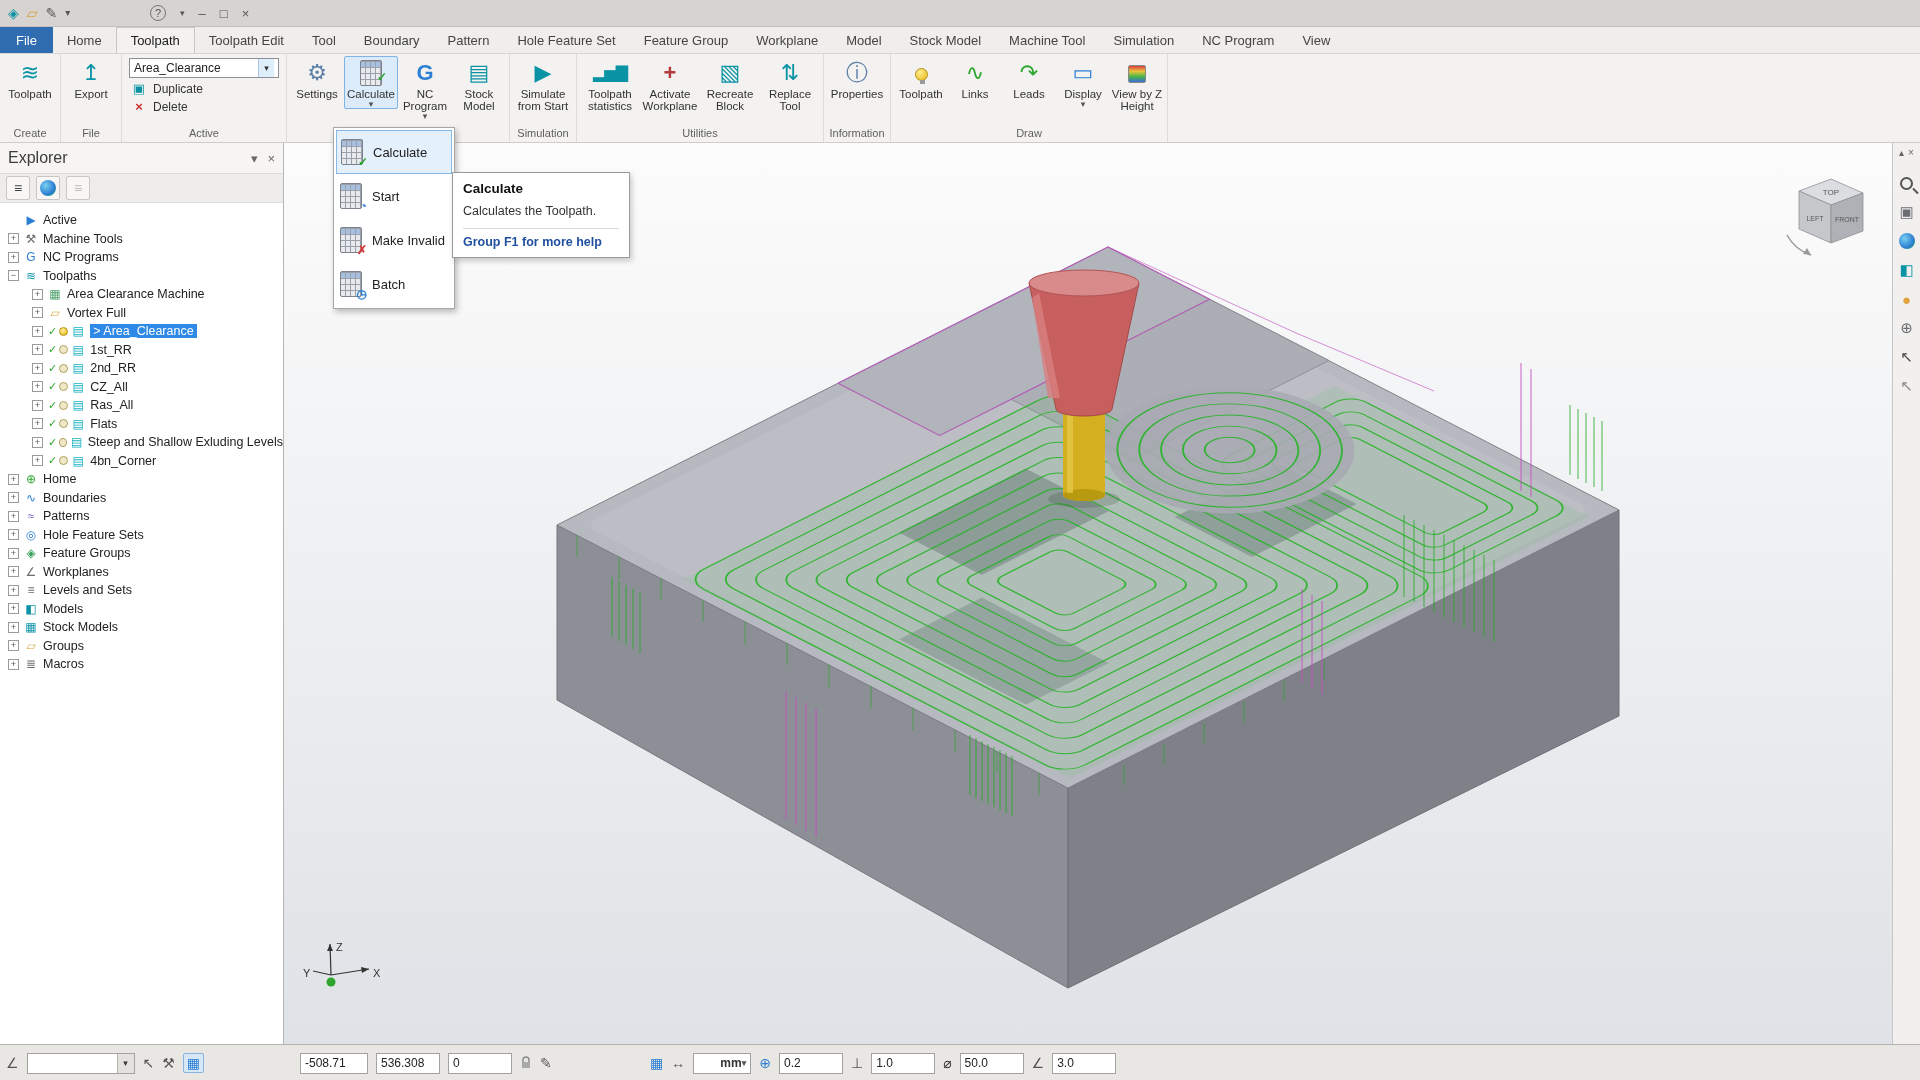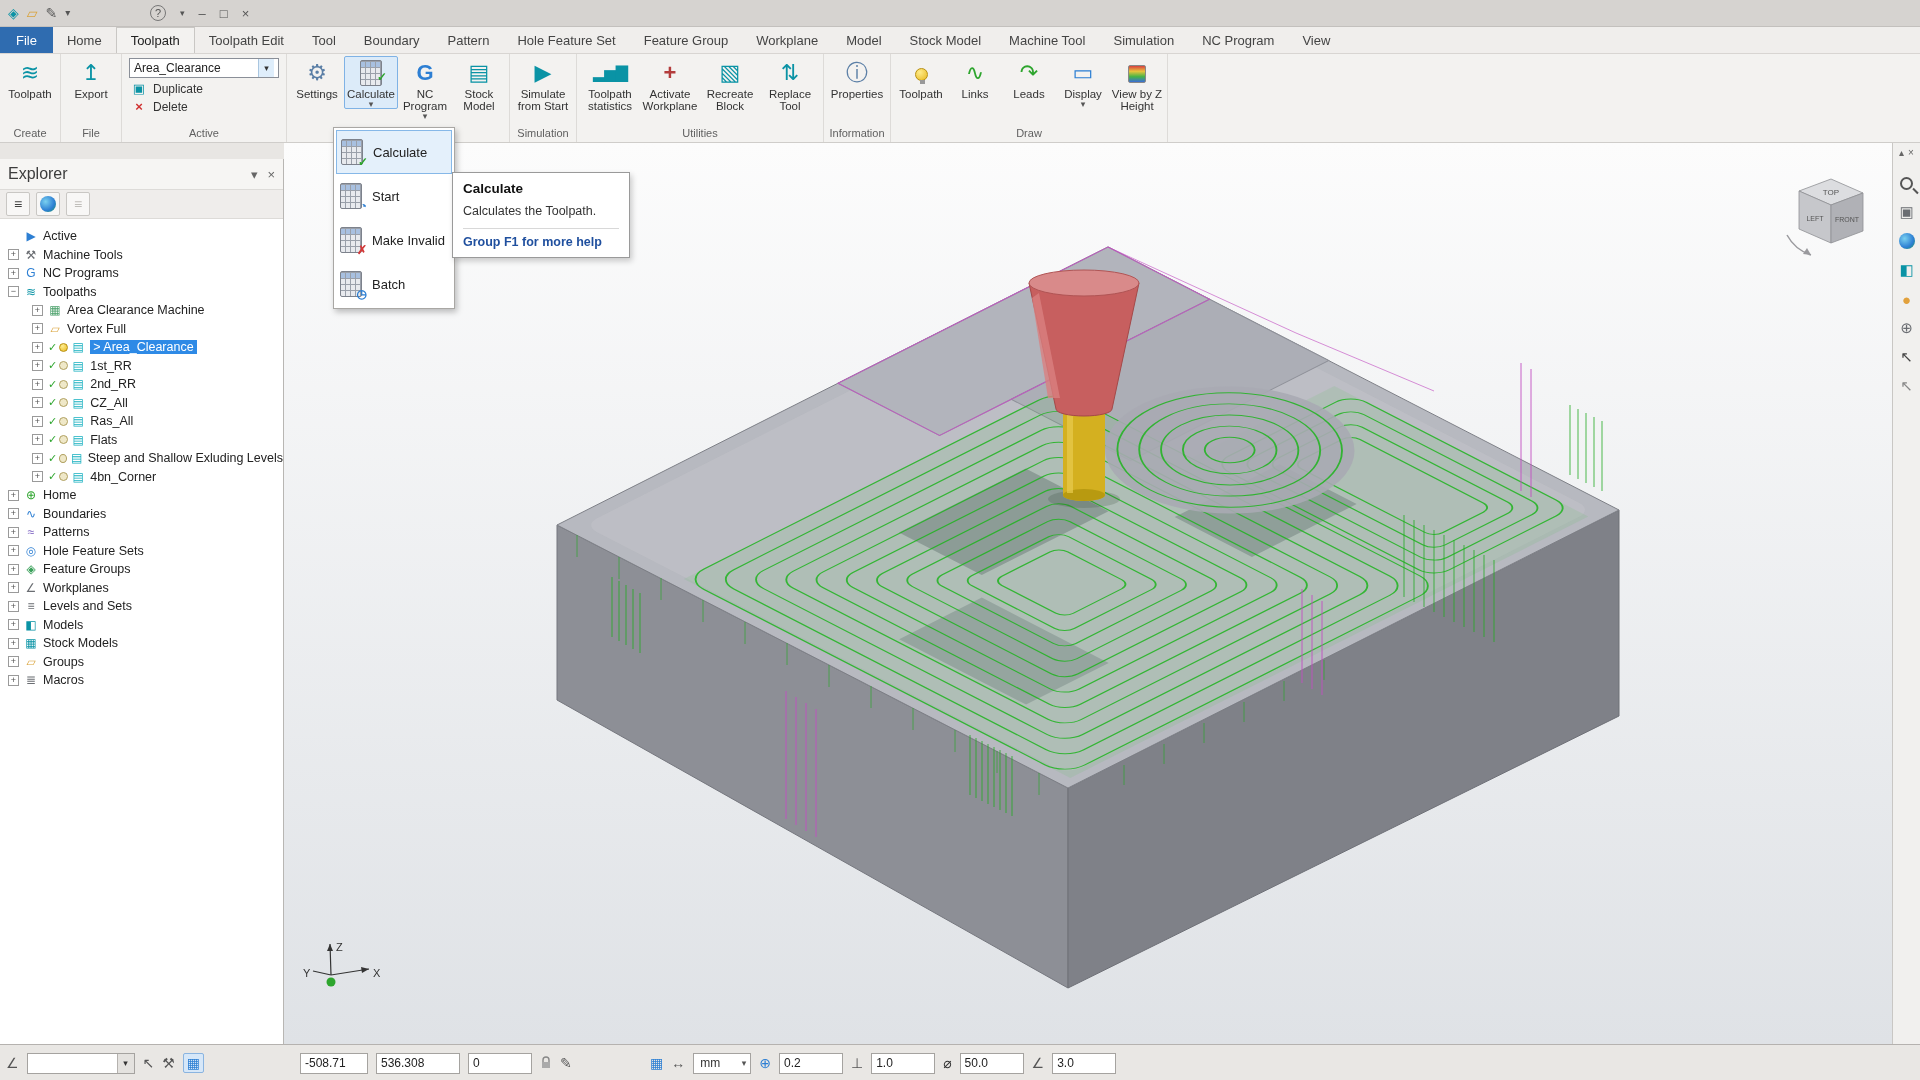--- a/index.html
+++ b/index.html
@@ -65,21 +65,21 @@
 
   
   .tooltip{position:absolute;left:452px;top:172px;width:178px;background:#fff;border:1px solid #9a9a9a;
     box-shadow:2px 3px 6px rgba(0,0,0,.2);z-index:60;padding:8px 10px;font-size:12.5px;color:#333;}
   .tt-title{font-weight:bold;font-size:13.5px;color:#111;margin-bottom:8px;}
   .tt-body{margin-bottom:10px;}
   .tt-foot{border-top:1px solid #d8d8d8;padding-top:6px;font-weight:bold;color:#1f4f9e;font-size:12.5px;}
 
   
   .explorer{position:absolute;left:0;top:143px;width:284px;height:901px;background:#fff;
-    border-right:1px solid #b8b6b3;display:flex;flex-direction:column;margin-top:16px;}
+    border-right:1px solid #b8b6b3;display:flex;flex-direction:column;}
   .exp-header{height:30px;display:flex;align-items:center;padding:0 8px;font-size:16px;color:#3c3c3c;
     background:#f6f5f3;}
   .exp-header .spacer{flex:1;}
   .exp-hicon{color:#666;font-size:13px;margin-left:10px;}
   .exp-toolbar{height:30px;background:#efedeb;border-top:1px solid #dddbd8;border-bottom:1px solid #dddbd8;
     display:flex;align-items:center;gap:6px;padding:0 6px;}
   .exp-tbtn{width:24px;height:24px;border:1px solid #c9c7c4;background:#f8f7f6;border-radius:2px;
     display:flex;align-items:center;justify-content:center;font-size:14px;}
   .globe{width:16px;height:16px;border-radius:50%;
     background:radial-gradient(circle at 35% 35%,#7ad0f0,#2d7fd3 60%,#1b9e50);}
@@ -118,21 +118,21 @@
   .sb-input{height:21px;background:#fff;border:1px solid #a5a3a0;padding:0 4px;font-size:12px;
     font-family:"Liberation Sans",sans-serif;color:#222;}
   .sb-ic{font-size:14px;color:#555;}
   .sb-ic.blue{color:#2d7fd3;}
   .sb-ic.activebox{background:#d6e7f8;border:1px solid #8ab4e0;padding:1px 3px;border-radius:2px;}
   .sb-combo{width:108px;height:21px;background:#fff;border:1px solid #a5a3a0;display:flex;
     align-items:center;justify-content:flex-end;}
   .sb-combo .cbcaret{background:#e4e2df;border-left:1px solid #b5b2af;width:17px;height:100%;
     display:flex;align-items:center;justify-content:center;font-size:9px;}
   .unit-combo{width:58px;height:21px;background:#fff;border:1px solid #a5a3a0;display:flex;
-    align-items:center;padding-left:6px;justify-content:space-between;}
+    align-items:center;padding-left:6px;justify-content:flex-end;font-weight:bold;}
 </style>
 </head>
 <body>
 
 <div class="titlebar">
   <div class="qat">
     <span style="color:#0a93a5">◈</span>
     <span style="color:#d9a33b">▱</span>
     <span style="color:#555">✎</span>
     <span style="color:#555;font-size:10px">▾</span>
@@ -688,21 +688,21 @@
     <div class="sb-combo">
         <span class="cbcaret">▾</span>
       </div>
     <span class="sb-ic">↖</span>
     <span class="sb-ic">⚒</span>
     <span class="sb-ic blue activebox">▦</span>
   </div>
 
   <div class="sb-seg" style="left:300px;">
     <input class="sb-input" style="width: 68px;" value="-508.71">
-    <input class="sb-input" style="width: 84px;" value="536.308">
+    <input class="sb-input" style="width: 64px;" value="536.308">
     <input class="sb-input" style="width: 64px;" value="0">
     <svg width="12" height="14">
       <path d="M3 6 V4 a3 3 0 0 1 6 0 V6" fill="none" stroke="#888" stroke-width="1.4"></path>
       <rect x="2" y="6" width="8" height="6" fill="#aaa"></rect>
     </svg>
     <span class="sb-ic">✎</span>
   </div>
 
   <div class="sb-seg" style="left:650px;">
     <span class="sb-ic blue">▦</span>

